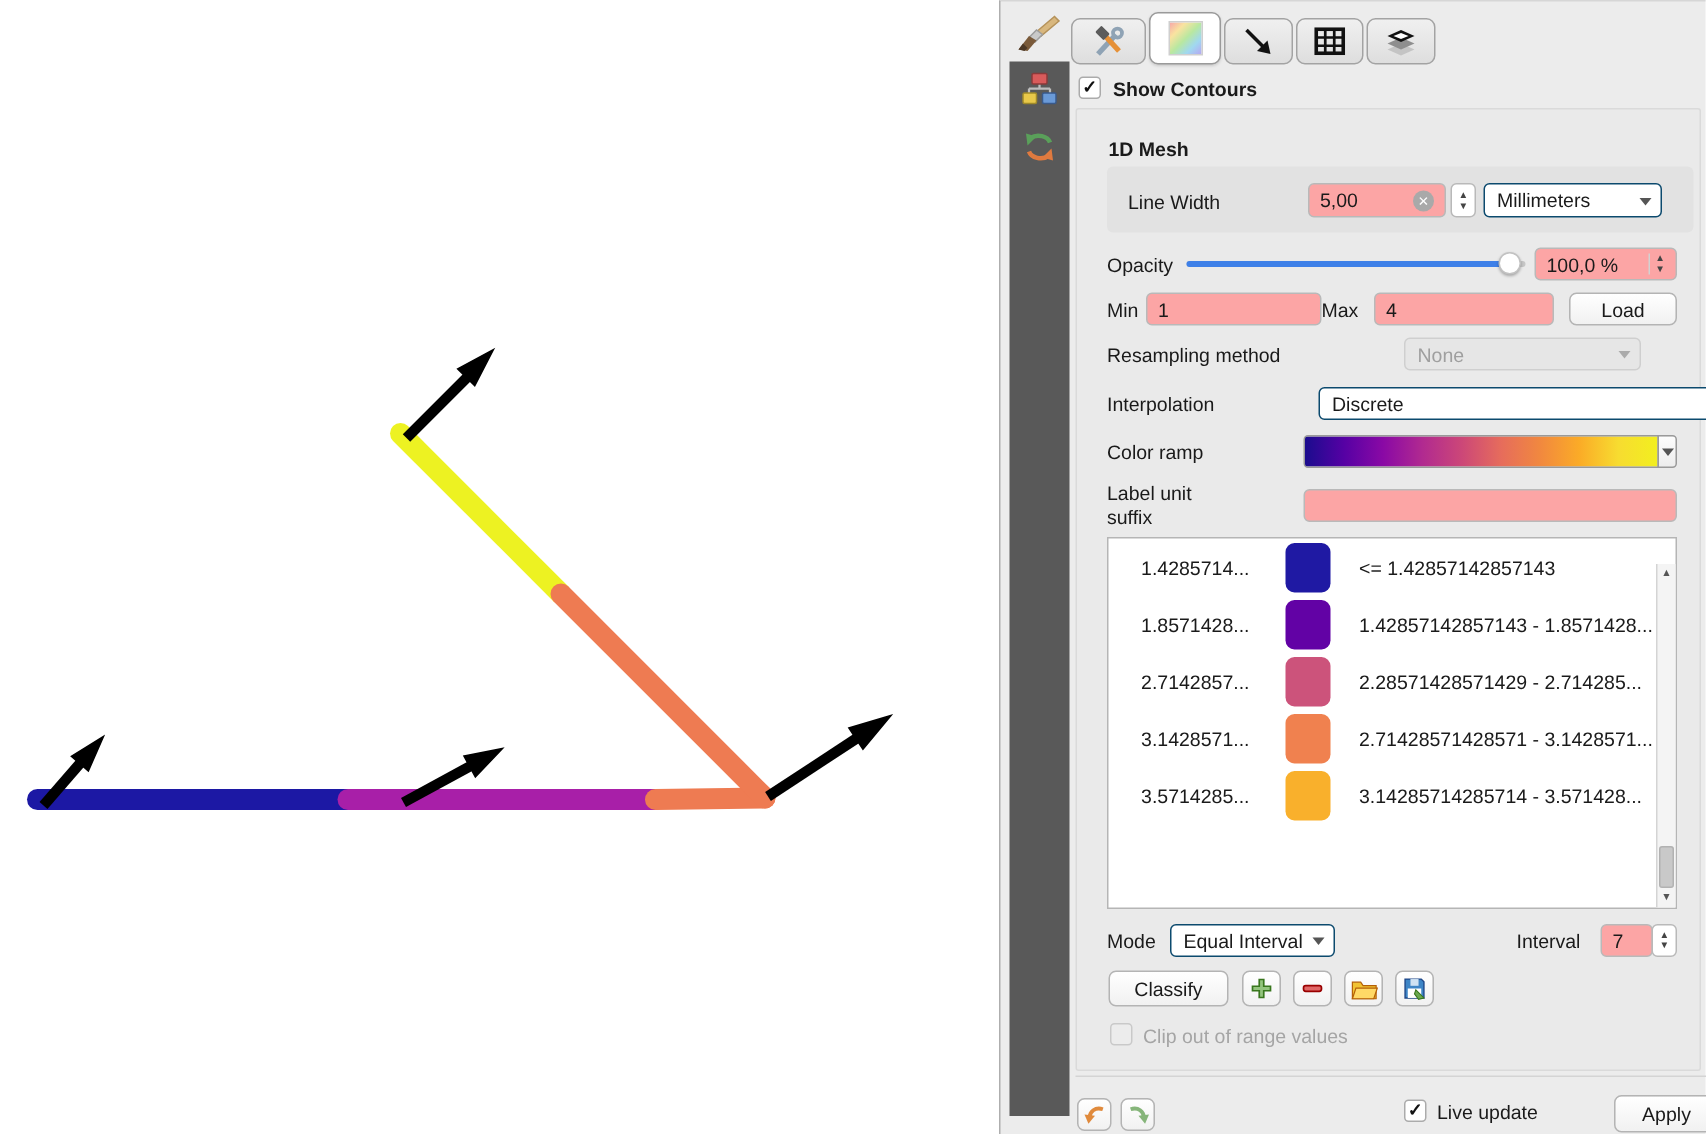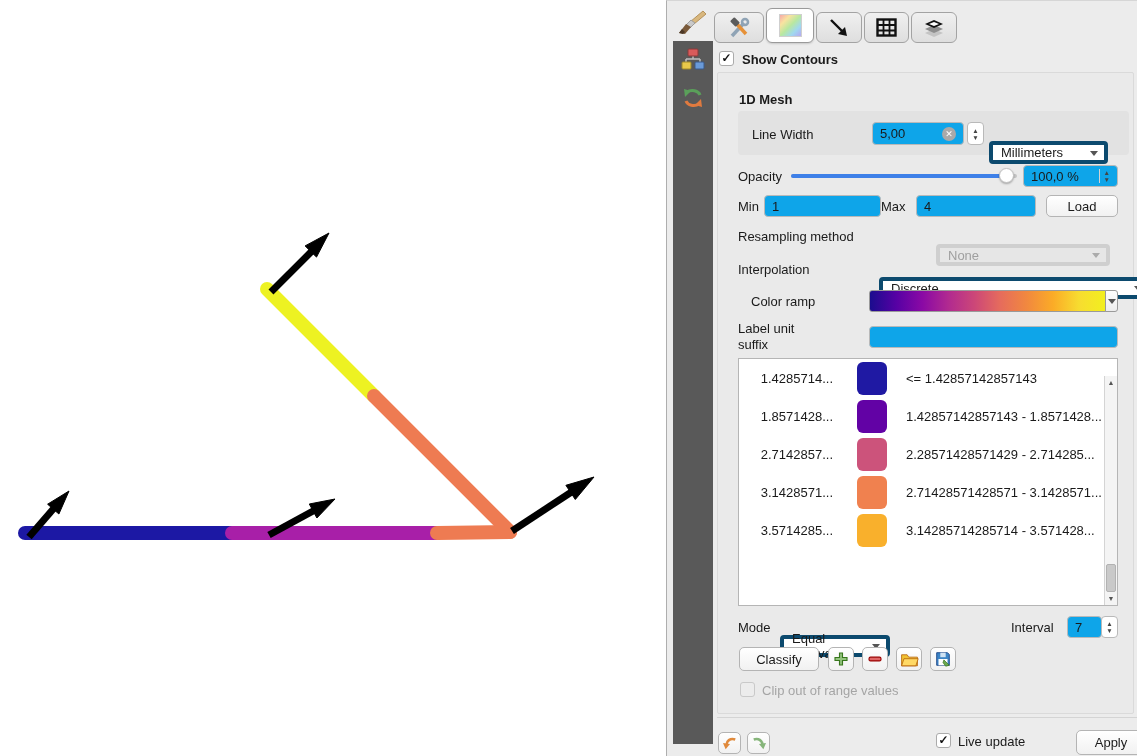--- a/index.html
+++ b/index.html
@@ -14,22 +14,22 @@
   #left-strip { left:6px; top:40px; width:40px; height:703px; background:#595959; display:flex; flex-direction:column; align-items:center; padding-top:6px; gap:12px; }
 
   
   #tabbar { left:47px; top:7px; height:35px; display:flex; align-items:flex-end; gap:2px; }
   .tab { height:31px; background:linear-gradient(#f0f0f0,#dedede); border:1px solid #a3a3a3; border-radius:6px; display:flex; align-items:center; justify-content:center; }
   .tab.active { height:35px; background:#ffffff; border-color:#9a9a9a; box-shadow:0 1px 2px rgba(0,0,0,.15); }
 
   
   .lbl { position:absolute; white-space:nowrap; }
   .bold { font-weight:bold; }
-  .field { position:absolute; background:#0ea5e9; border:1px solid #b9b9b9; border-radius:4px; padding:0 7px; display:flex; align-items:center; }
-  .combo { position:absolute; background:#fff; border:4px solid #0c4a6e; border-radius:4px; padding:0 20px 0 8px; display:flex; align-items:center;margin-top:19px; }
+  .field { position:absolute; background:#fca5a5; border:1px solid #b9b9b9; border-radius:4px; padding:0 7px; display:flex; align-items:center; }
+  .combo { position:absolute; background:#fff; border:1px solid #0c4a6e; border-radius:4px; padding:0 20px 0 8px; display:flex; align-items:center; }
   .combo .caret { position:absolute; right:6px; top:50%; margin-top:-2px; width:0; height:0; border-left:4px solid transparent; border-right:4px solid transparent; border-top:5px solid #555; }
   .combo.disabled { background:#e6e6e6; color:#9f9f9f; border-color:#cfcfcf; }
   .combo.disabled .caret { border-top-color:#ababab; }
   .btn { position:absolute; background:linear-gradient(#ffffff,#f1f1f1); border:1px solid #b4b4b4; border-radius:5px; display:flex; align-items:center; justify-content:center; }
   .stepper { position:absolute; width:17px; background:#fff; border:1px solid #b9b9b9; border-radius:4px; display:flex; flex-direction:column; align-items:center; justify-content:center; }
   .stepper span { font-size:6.5px; line-height:7px; color:#444; }
   .checkbox { position:absolute; width:15px; height:15px; background:#fff; border:1px solid #ababab; border-radius:3px; font-size:12px; line-height:13px; text-align:center; font-weight:bold; color:#111; }
   .checkbox.disabled { background:#ececec; border-color:#c9c9c9; }
   .clear-btn { margin-left:auto; width:14px; height:14px; border-radius:50%; background:#a9a9a9; color:#fff; font-size:9px; line-height:14px; text-align:center; }
 
@@ -195,32 +195,32 @@
     </div>
   <div class="lbl" style="left:214px; top:198px;">Max</div>
   <div class="field" style="left:249px; top:194px; width:120px; height:22px;">
       <span>4</span>
     </div>
   <div class="btn" style="left:379px; top:194px; width:72px; height:22px;">
       <span>Load</span>
     </div>
 
   <div class="lbl" style="left:71px; top:228px;">Resampling method</div>
-  <div class="combo disabled" style="left:269px; top:224px; width:174px; height:22px;">
+  <div class="combo disabled" style="left:269px; top:224px; width:158px; height:22px;">
     <span>None</span>
       <span class="caret"></span>
   </div>
 
   <div class="lbl" style="left:71px; top:261px;">Interpolation</div>
   <div class="combo" style="left:212px; top:257px; width:273px; height:22px;">
     <span>Discrete</span>
       <span class="caret"></span>
   </div>
 
-  <div class="lbl" style="left:84px; top:293px;">Color ramp</div>
+  <div class="lbl" style="left:71px; top:293px;">Color ramp</div>
   <div class="abs" id="ramp" style="background: linear-gradient(90deg, rgb(27, 12, 142), rgb(86, 1, 164), rgb(138, 9, 165), rgb(177, 42, 144), rgb(204, 71, 120), rgb(230, 108, 92), rgb(241, 136, 63), rgb(251, 171, 39), rgb(247, 220, 48), rgb(242, 239, 31));"></div>
   <div class="abs" id="ramp-arrow">
       <span class="caret" style="position:static; border-left:4px solid transparent; border-right:4px solid transparent; border-top:5px solid #555;"></span>
     </div>
 
   <div class="lbl" style="left:71px; top:320px; width:85px; white-space:normal; line-height:16px;">Label unit suffix</div>
   <div class="field" style="left:202px; top:325px; width:249px; height:22px;"></div>
 
   <div class="abs" id="ctable">
     <div id="tbody">

